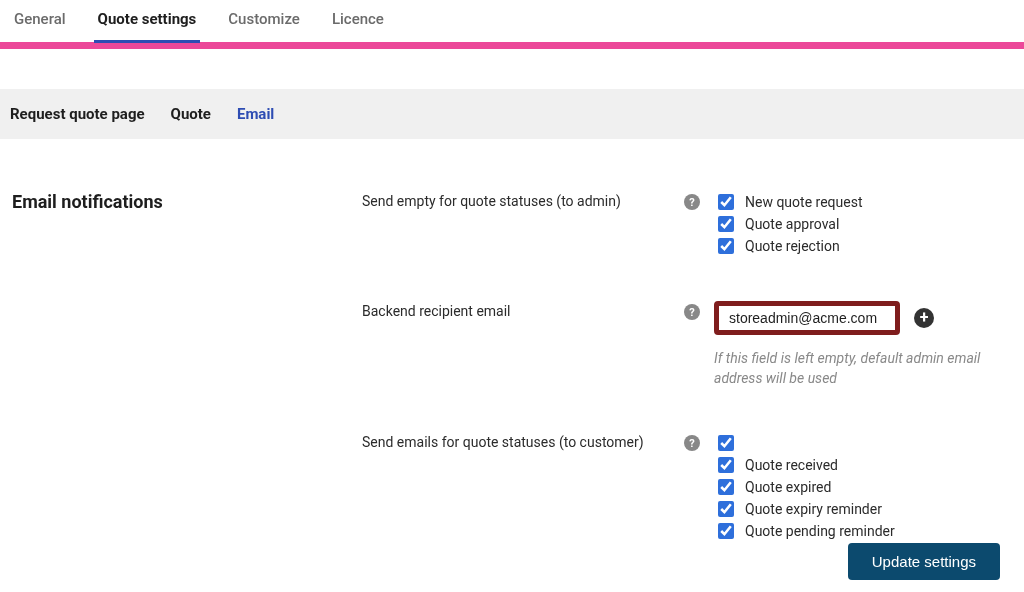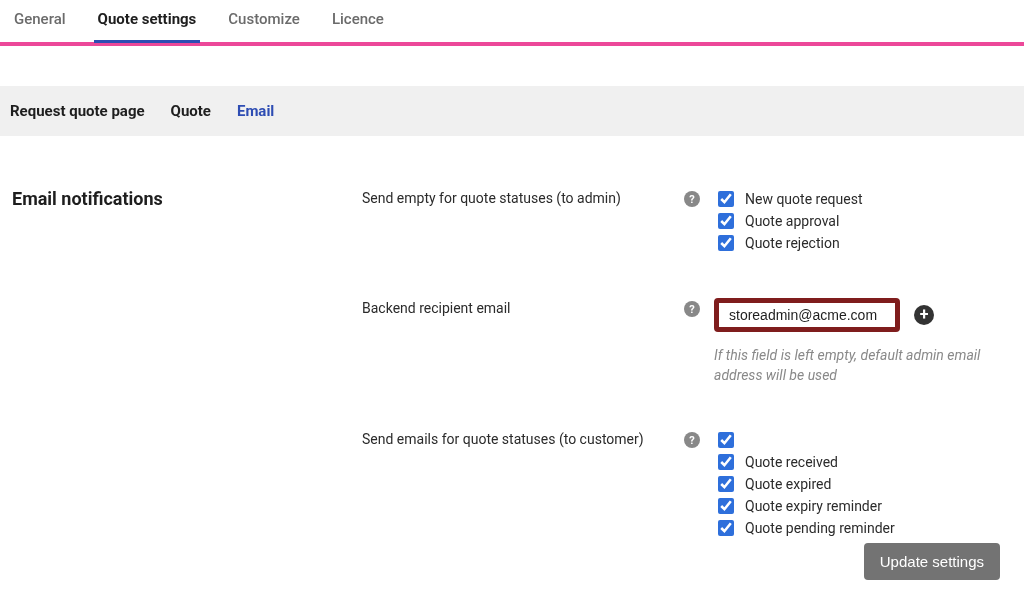--- a/index.html
+++ b/index.html
@@ -8,21 +8,21 @@
     font-family: -apple-system, BlinkMacSystemFont, "Segoe UI", Roboto, Helvetica, Arial, sans-serif;
     font-size: 14px;
     color: #1e1e1e;
     background: #fff;
   }
   
   .top-tabs {
     display: flex;
     gap: 24px;
     padding: 0 10px;
-    border-bottom: 4px solid #ec4899;
+    border-bottom: 7px solid #ec4899;
   }
   .top-tab {
     padding: 10px 4px 14px;
     color: #6b6b6b;
     font-weight: 500;
     cursor: pointer;
     position: relative;
     font-size: 15px;
   }
   .top-tab.active {
@@ -131,25 +131,25 @@
     max-width: 330px;
     line-height: 1.4;
     font-size: 14px;
   }
   .footer {
     position: absolute;
     right: 24px;
     bottom: 12px;
   }
   .save-btn {
-    background: #737373;
+    background: #0c4a6e;
     color: #fff;
     border: none;
     border-radius: 4px;
-    padding: 10px 16px;
+    padding: 10px 24px;
     font-size: 15px;
     font-weight: 500;
     cursor: pointer;
   }
   .page { position: relative; width: 1024px; height: 592px; }
 </style>
 </head>
 <body>
 
 <div class="page">

